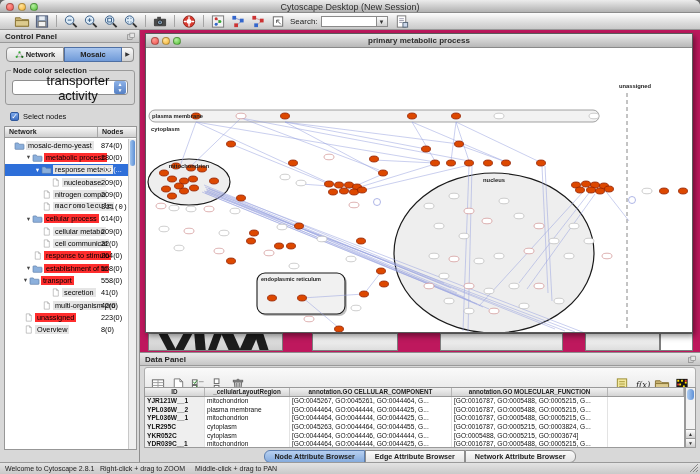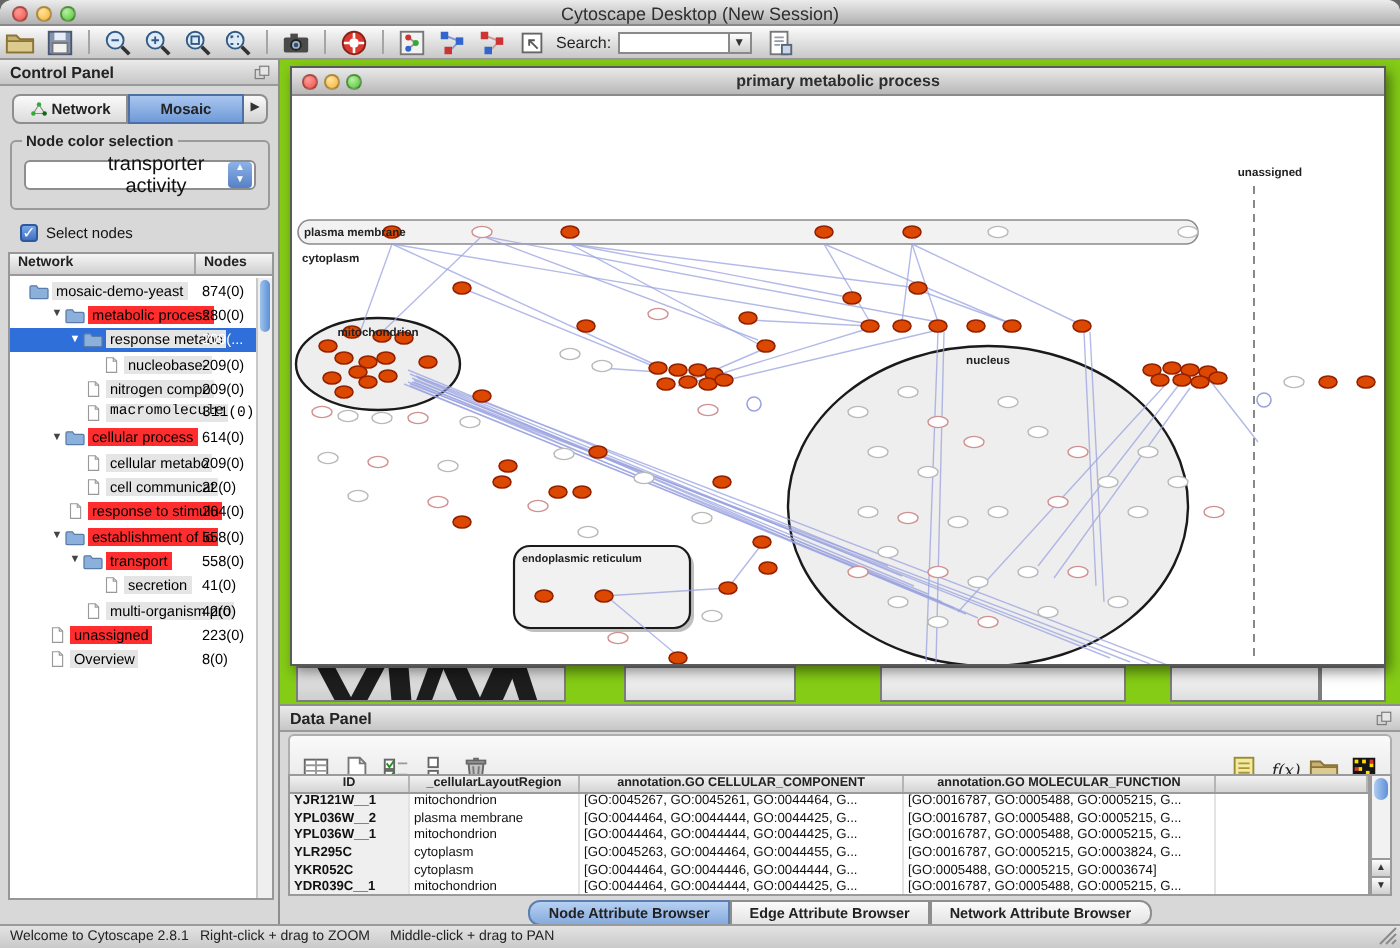--- a/index.html
+++ b/index.html
@@ -8,21 +8,21 @@
        font-family:"Liberation Sans",sans-serif;font-size:8px;color:#111;border-radius:6px 6px 0 0;}
   
   .titlebar{position:absolute;top:0;left:0;right:0;height:13px;
     background:linear-gradient(#ececec,#bdbdbd 80%,#b0b0b0);border-bottom:1px solid #8a8a8a;border-radius:6px 6px 0 0;}
   .tl{position:absolute;top:3px;width:8px;height:8px;border-radius:50%;border:1px solid rgba(0,0,0,.3);}
   .tl.red{left:6px;background:radial-gradient(circle at 35% 30%,#ff9a94,#f0544d);}
   .tl.yel{left:18px;background:radial-gradient(circle at 35% 30%,#ffe49c,#f5b231);}
   .tl.grn{left:30px;background:radial-gradient(circle at 35% 30%,#b6f0a2,#53c234);}
   .wtitle{position:absolute;left:0;right:0;top:2px;text-align:center;font-size:9px;font-weight:normal;color:#2e2e2e;}
   
-  .toolbar{position:absolute;top:13px;left:0;right:0;height:17px;display:flex;align-items:center;padding:0 0;
+  .toolbar{position:absolute;top:13px;left:0;right:0;height:17px;display:flex;align-items:center;padding:0 12px;
     background:linear-gradient(#fcfcfc,#dcdcdc 60%,#c9c9c9);border-bottom:1px solid #979797;}
   .tbicon{width:16px;height:15px;margin:0 2px;flex:none;}
   .tbicon svg{width:100%;height:100%;display:block;}
   .tbsep{width:1px;height:12px;background:#a5a5a5;margin:0 4px;flex:none;}
   .search-label{margin:0 3px 0 2px;font-size:8px;color:#222;}
   .search-wrap{display:flex;align-items:center;flex:none;}
   .search-input{width:56px;height:11px;border:1px solid #8a8a8a;background:#fff;font-size:7px;padding:0 2px;
     font-family:"Liberation Sans",sans-serif;}
   .search-arrow{width:11px;height:11px;background:linear-gradient(#fdfdfd,#cfcfcf);border:1px solid #8a8a8a;border-left:none;
     font-size:6px;line-height:10px;text-align:center;color:#333;}
@@ -38,21 +38,21 @@
   .cp-tab:first-child{border-radius:4px 0 0 4px;}
   .cp-tab.sel{background:linear-gradient(#a9c6ef,#6f9ad8);border-color:#4e6fa3;}
   .cp-tab .ticon{width:9px;height:9px;}
   .cp-tab .ticon svg{width:100%;height:100%;}
   .cp-arrow{width:12px;border:1px solid #8e8e8e;border-left:none;border-radius:0 4px 4px 0;
     background:linear-gradient(#fafafa,#d2d2d2);font-size:6px;text-align:center;line-height:13px;color:#333;}
   .groupbox{position:absolute;left:5px;top:40px;width:130px;height:35px;border:1px solid #9a9a9a;border-radius:3px;}
   .groupbox .legend{position:absolute;top:-5px;left:5px;background:#d8d8d8;padding:0 2px;font-size:7.5px;font-weight:bold;color:#222;}
   .combo{position:absolute;left:6px;top:9px;width:116px;height:15px;background:#fff;border:1px solid #8e8e8e;border-radius:3px;
     display:flex;align-items:center;}
-  .combo .val{flex:1;text-align:center;font-size:10px;color:#111;margin-left:29px;}
+  .combo .val{flex:1;text-align:center;font-size:13px;color:#111;margin-left:29px;}
   .combo .step{width:12px;height:13px;margin-right:1px;border-radius:2px;background:linear-gradient(#8db2e8,#5580c4);
     color:#fff;font-size:5px;line-height:6px;text-align:center;}
   .chkrow{position:absolute;left:10px;top:82px;display:flex;align-items:center;gap:4px;}
   .chk{width:9px;height:9px;border-radius:2px;background:linear-gradient(#7aa8ec,#3f6fc2);border:1px solid #2f589c;
     color:#fff;font-size:8px;line-height:8px;text-align:center;}
   .chklabel{font-size:7.5px;color:#111;}
   .treewrap{position:absolute;left:4px;top:96px;width:133px;bottom:12px;background:#fff;border:1px solid #979797;overflow:hidden;}
   .treehead{position:relative;height:11px;background:linear-gradient(#f6f6f6,#cfcfcf);border-bottom:1px solid #9a9a9a;
     font-size:7px;font-weight:bold;color:#222;}
   .treehead .h1{position:absolute;left:4px;top:1px;}
@@ -67,21 +67,21 @@
   .nicon svg{width:11px;height:9px;display:block;}
   .tlabel{font-size:7.3px;padding:0 2px;color:#000;line-height:9px;overflow:hidden;max-width:72px;}
   .tlabel.green{background:#e5e5e5;}
   .tlabel.red{background:#ff2d2d;}
   .tcount{position:absolute;left:96px;font-size:7.3px;color:#000;}
   .trow.sel .tcount{color:#fff;}
   .treescroll{position:absolute;top:12px;right:0;width:8px;bottom:0;background:#efefef;border-left:1px solid #c8c8c8;}
   .treescroll .thumb{position:absolute;top:1px;left:1px;width:5px;height:26px;border-radius:3px;
     background:linear-gradient(90deg,#9ec3ee,#5d8fd4);}
   
-  .mdi{position:absolute;left:140px;top:30px;width:560px;height:322px;background:#84cc16;overflow:hidden;}
+  .mdi{position:absolute;left:140px;top:30px;width:560px;height:322px;background:#be185d;overflow:hidden;}
   .strip{position:absolute;left:0;right:0;top:303px;height:19px;}
   .strip .seg{position:absolute;top:0;height:18px;background:linear-gradient(#fbfbfb,#dedede);border:1px solid #7d7d7d;}
   .logoseg{position:absolute;left:8px;top:0;width:135px;height:18px;background:linear-gradient(#e8e8e8,#cfcfcf);
     border:1px solid #7d7d7d;overflow:hidden;}
   .logoseg i{position:absolute;top:-2px;bottom:-2px;background:#1d1d1d;}
   .gripseg{position:absolute;left:520px;top:0;width:33px;height:18px;background:#fff;border:1px solid #7d7d7d;}
   .netwin{position:absolute;left:5px;top:3px;width:548px;height:300px;background:#fff;border:1px solid #5a5a5a;
     box-shadow:2px 3px 6px rgba(0,0,0,.45);}
   .netwin .ntitle{position:relative;height:14px;background:linear-gradient(#e9e9e9,#b8b8b8);border-bottom:1px solid #8a8a8a;}
   .netwin .ntitle .nt{position:absolute;left:0;right:0;top:2px;text-align:center;font-size:8px;font-weight:bold;color:#2d2d2d;}
@@ -395,21 +395,21 @@
           <div class="trow" style="padding-left: 20px;">
             <span class="tri">▼</span>
             <span class="nicon">
               <svg viewBox="0 0 16 14">
                 <path d="M1 4a1 1 0 011-1h4l1.5 2H14a1 1 0 011 1v6a1 1 0 01-1 1H2a1 1 0 01-1-1z" fill="#8cb0dc" stroke="#5a7ca8"></path>
               </svg>
             </span>
             <span class="tlabel red">establishment of lo</span>
             <span class="tcount">558(0)</span>
           </div>
-          <div class="trow" style="padding-left: 29px;">
+          <div class="trow" style="padding-left: 17px;">
             <span class="tri">▼</span>
             <span class="nicon">
               <svg viewBox="0 0 16 14">
                 <path d="M1 4a1 1 0 011-1h4l1.5 2H14a1 1 0 011 1v6a1 1 0 01-1 1H2a1 1 0 01-1-1z" fill="#8cb0dc" stroke="#5a7ca8"></path>
               </svg>
             </span>
             <span class="tlabel red">transport</span>
             <span class="tcount">558(0)</span>
           </div>
           <div class="trow" style="padding-left: 38px;">

